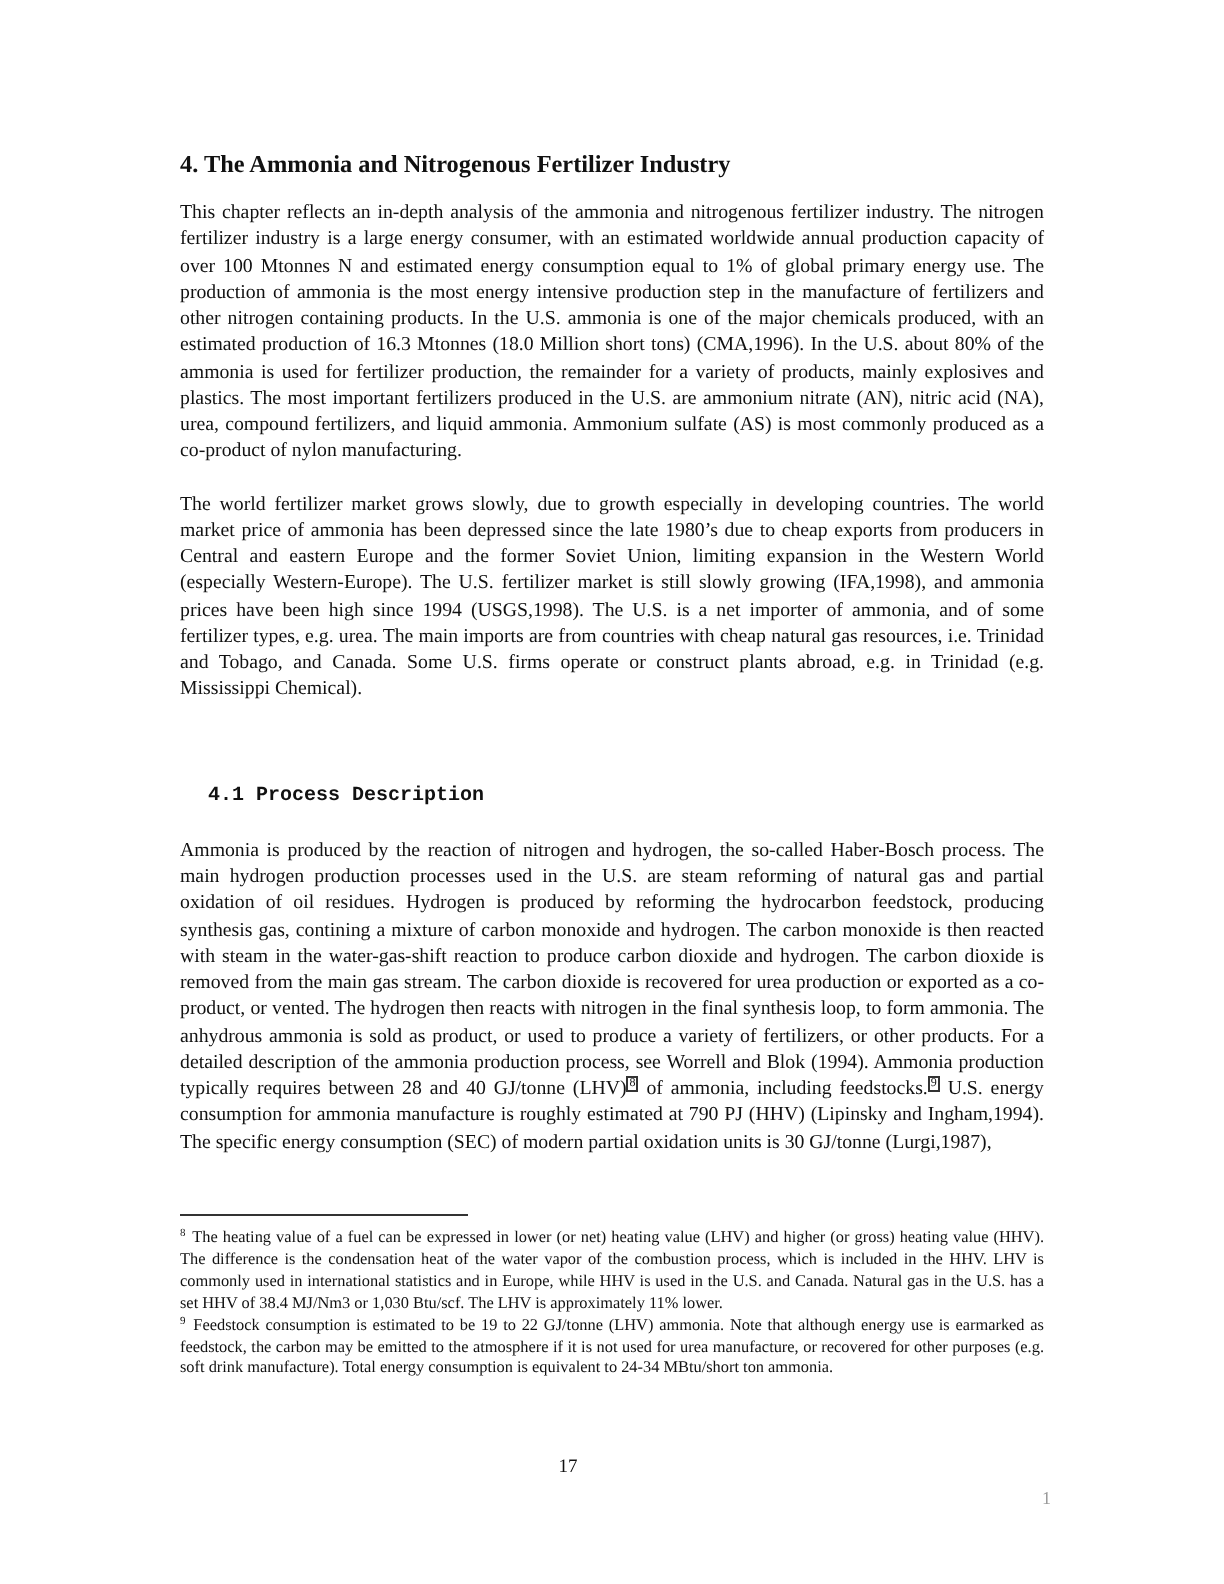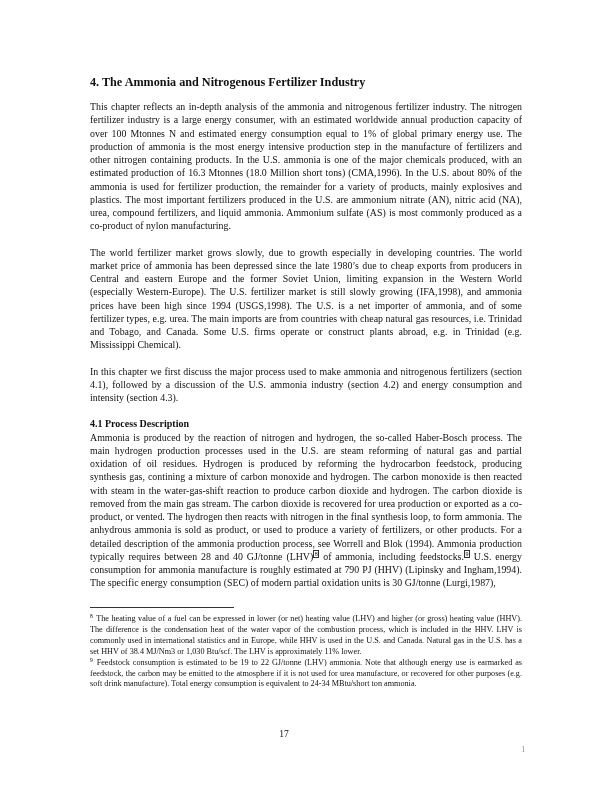--- a/index.html
+++ b/index.html
@@ -12,22 +12,22 @@
     h1 {
       font-family: "Liberation Serif", serif; font-weight: bold;
       font-size: 12.2px; margin: 0 0 11px 0; line-height: 14px;
     }
     p {
       margin: 0; font-size: 9.9px; line-height: 13.25px; text-align: justify;
       text-align-last: left;
     }
     .gap { height: 13px; }
     h2 {
-      font-family: Liberation Serif, serif; font-weight: bold;
-      font-size: 10px; margin: 0; line-height: 13.25px;
+      font-family: Liberation Mono, monospace; font-weight: bold;
+      font-size: 10px; margin: 14px; line-height: 13.25px;
     }
     sup.fnref {
       font-size: 6px; vertical-align: 4px; line-height: 0;
       border: 0.5px solid #333; padding: 0 0.5px;
     }
     .footnote-rule {
       position: absolute; left: 90px; top: 607px; width: 144px; height: 0;
       border-top: 0.8px solid #333;
     }
     .footnotes { position: absolute; left: 90px; top: 614px; width: 432px; }
@@ -48,21 +48,20 @@
 <div class="page">
   <div class="content">
     <h1>4. The Ammonia and Nitrogenous Fertilizer Industry</h1>
 
     <p>This chapter reflects an in-depth analysis of the ammonia and nitrogenous fertilizer industry. The nitrogen fertilizer industry is a large energy consumer, with an estimated worldwide annual production capacity of over 100 Mtonnes N and estimated energy consumption equal to 1% of global primary energy use. The production of ammonia is the most energy intensive production step in the manufacture of fertilizers and other nitrogen containing products. In the U.S. ammonia is one of the major chemicals produced, with an estimated production of 16.3 Mtonnes (18.0 Million short tons) (CMA,1996). In the U.S. about 80% of the ammonia is used for fertilizer production, the remainder for a variety of products, mainly explosives and plastics. The most important fertilizers produced in the U.S. are ammonium nitrate (AN), nitric acid (NA), urea, compound fertilizers, and liquid ammonia. Ammonium sulfate (AS) is most commonly produced as a co-product of nylon manufacturing.</p>
     <div class="gap"></div>
 
     <p>The world fertilizer market grows slowly, due to growth especially in developing countries. The world market price of ammonia has been depressed since the late 1980’s due to cheap exports from producers in Central and eastern Europe and the former Soviet Union, limiting expansion in the Western World (especially Western-Europe). The U.S. fertilizer market is still slowly growing (IFA,1998), and ammonia prices have been high since 1994 (USGS,1998). The U.S. is a net importer of ammonia, and of some fertilizer types, e.g. urea. The main imports are from countries with cheap natural gas resources, i.e. Trinidad and Tobago, and Canada. Some U.S. firms operate or construct plants abroad, e.g. in Trinidad (e.g. Mississippi Chemical).</p>
     <div class="gap"></div>
 
-    <p>In this chapter we first discuss the major process used to make ammonia and nitrogenous fertilizers (section 4.1), followed by a discussion of the U.S. ammonia industry (section 4.2) and energy consumption and intensity (section 4.3).</p>
     <div class="gap"></div>
 
     <h2>4.1 Process Description</h2>
     <p><span>Ammonia is produced by the reaction of nitrogen and hydrogen, the so-called Haber-Bosch process. The main hydrogen production processes used in the U.S. are steam reforming of natural gas and partial oxidation of oil residues. Hydrogen is produced by reforming  the hydrocarbon feedstock, producing synthesis gas, contining a mixture of carbon monoxide and hydrogen. The carbon monoxide is then reacted with steam in the water-gas-shift reaction to produce carbon dioxide and hydrogen. The carbon dioxide is removed from the main gas stream. The carbon dioxide is recovered for urea production or exported as a co-product, or vented. The hydrogen then reacts with nitrogen in the final synthesis loop, to form ammonia. The anhydrous ammonia is sold as product, or used to produce a variety of fertilizers, or other products.  For a detailed description of the ammonia production process, see Worrell and Blok (1994). Ammonia production typically requires between 28 and 40 GJ/tonne (LHV)</span><sup class="fnref">8</sup><span> of ammonia, including feedstocks.</span><sup class="fnref">9</sup><span> U.S. energy consumption for ammonia manufacture is roughly estimated at 790 PJ (HHV) (Lipinsky and Ingham,1994). The specific energy consumption (SEC) of modern partial oxidation units is 30 GJ/tonne (Lurgi,1987),</span></p>
   </div>
 
   <div class="footnote-rule"></div>
 
   <div class="footnotes">
     <p><sup>8</sup><span> The heating value of a fuel can be expressed in lower (or net) heating value (LHV) and higher (or gross) heating value (HHV). The difference is the condensation heat of the water vapor of the combustion process, which is included in the HHV. LHV is commonly used in international statistics and in Europe, while HHV is used in the U.S. and Canada. Natural gas in the U.S. has a set HHV of 38.4 MJ/Nm3 or 1,030 Btu/scf. The LHV is approximately 11% lower.</span></p>

